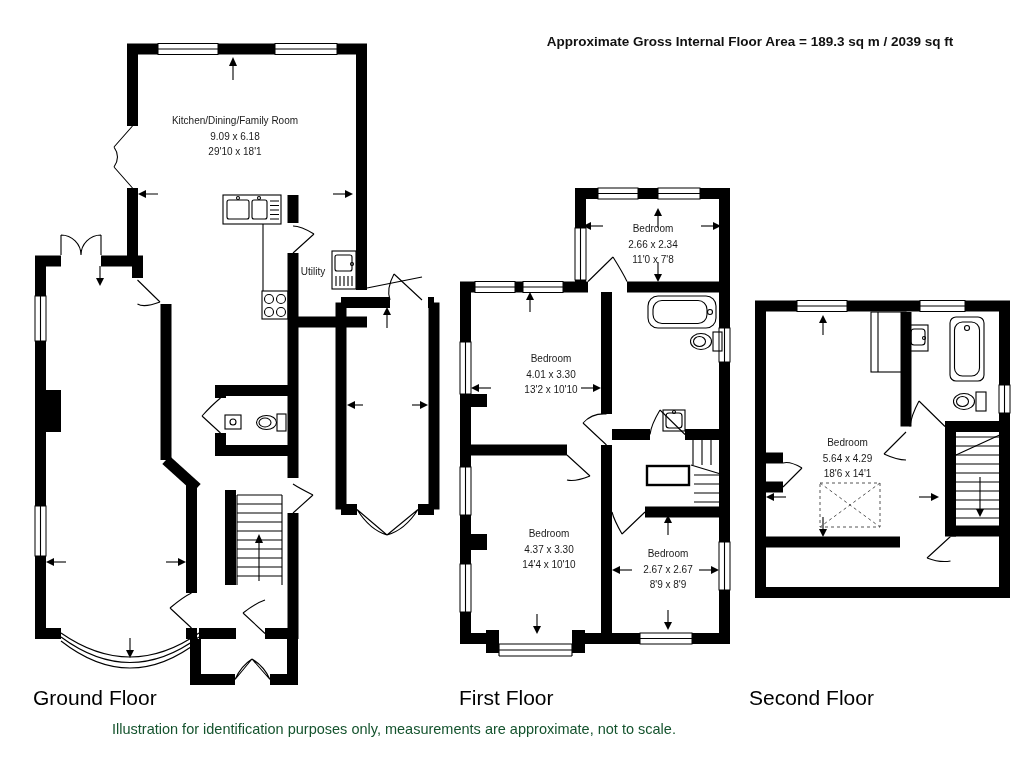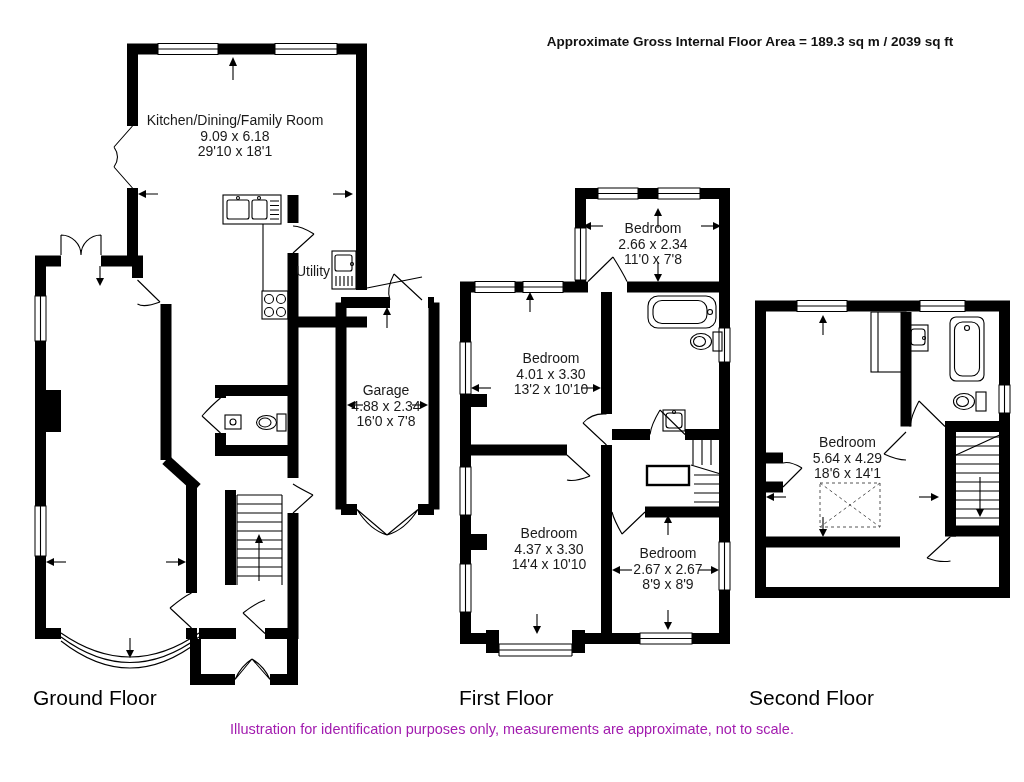--- a/index.html
+++ b/index.html
@@ -1,23 +1,23 @@
 <!DOCTYPE html>
 <html><head>
 <meta charset="utf-8">
 <style>
   html,body{margin:0;padding:0;background:#fff;}
   .page{position:relative;width:1024px;height:782px;background:#fff;overflow:hidden;
         font-family:"Liberation Sans",sans-serif;color:#111;border-radius:22px;}
   .hdr{position:absolute;left:485px;top:31px;width:530px;text-align:center;
        font-size:13.5px;line-height:22.5px;font-weight:bold;color:#111;}
-  .ftr{position:absolute;left:112px;top:721px;width:800px;text-align:center;
-       font-size:14.5px;line-height:17.5px;color:#a21caf;}
+  .ftr{position:absolute;left:112px;top:721px;width:800px;text-align:left;
+       font-size:14.5px;line-height:17.5px;color:#14532d;}
   .floor-label{position:absolute;font-size:21px;color:#000;}
-  .room-label{position:absolute;text-align:center;font-size:14px;line-height:15.5px;color:#1a1a1a;}
+  .room-label{position:absolute;text-align:center;font-size:10px;line-height:15.5px;color:#1a1a1a;}
   svg{position:absolute;}
   .w{stroke:#000;stroke-width:11;fill:none;}
   .t{stroke:#000;stroke-width:1.1;fill:none;}
   .t2{stroke:#000;stroke-width:2.4;fill:none;}
   .f{fill:#000;stroke:none;}
   .wf{fill:#fff;stroke:#000;stroke-width:1;}
   .dash{stroke:#555;stroke-width:1;fill:none;stroke-dasharray:3,3;}
 </style>
 </head>
 <body>
@@ -368,25 +368,20 @@
   </svg>
 
   <div class="room-label" style="left:140px;top:113px;width:190px">
     <div>Kitchen/Dining/Family Room</div>
     <div>9.09 x 6.18</div>
     <div>29'10 x 18'1</div>
   </div>
   <div class="room-label" style="left:285px;top:264px;width:56px">
     <div>Utility</div>
   </div>
-  <div class="room-label" style="left:331px;top:383px;width:110px">
-    <div>Garage</div>
-    <div>4.88 x 2.34</div>
-    <div>16'0 x 7'8</div>
-  </div>
   <div class="room-label" style="left:594px;top:221px;width:118px">
     <div>Bedroom</div>
     <div>2.66 x 2.34</div>
     <div>11'0 x 7'8</div>
   </div>
   <div class="room-label" style="left:492px;top:351px;width:118px">
     <div>Bedroom</div>
     <div>4.01 x 3.30</div>
     <div>13'2 x 10'10</div>
   </div>

